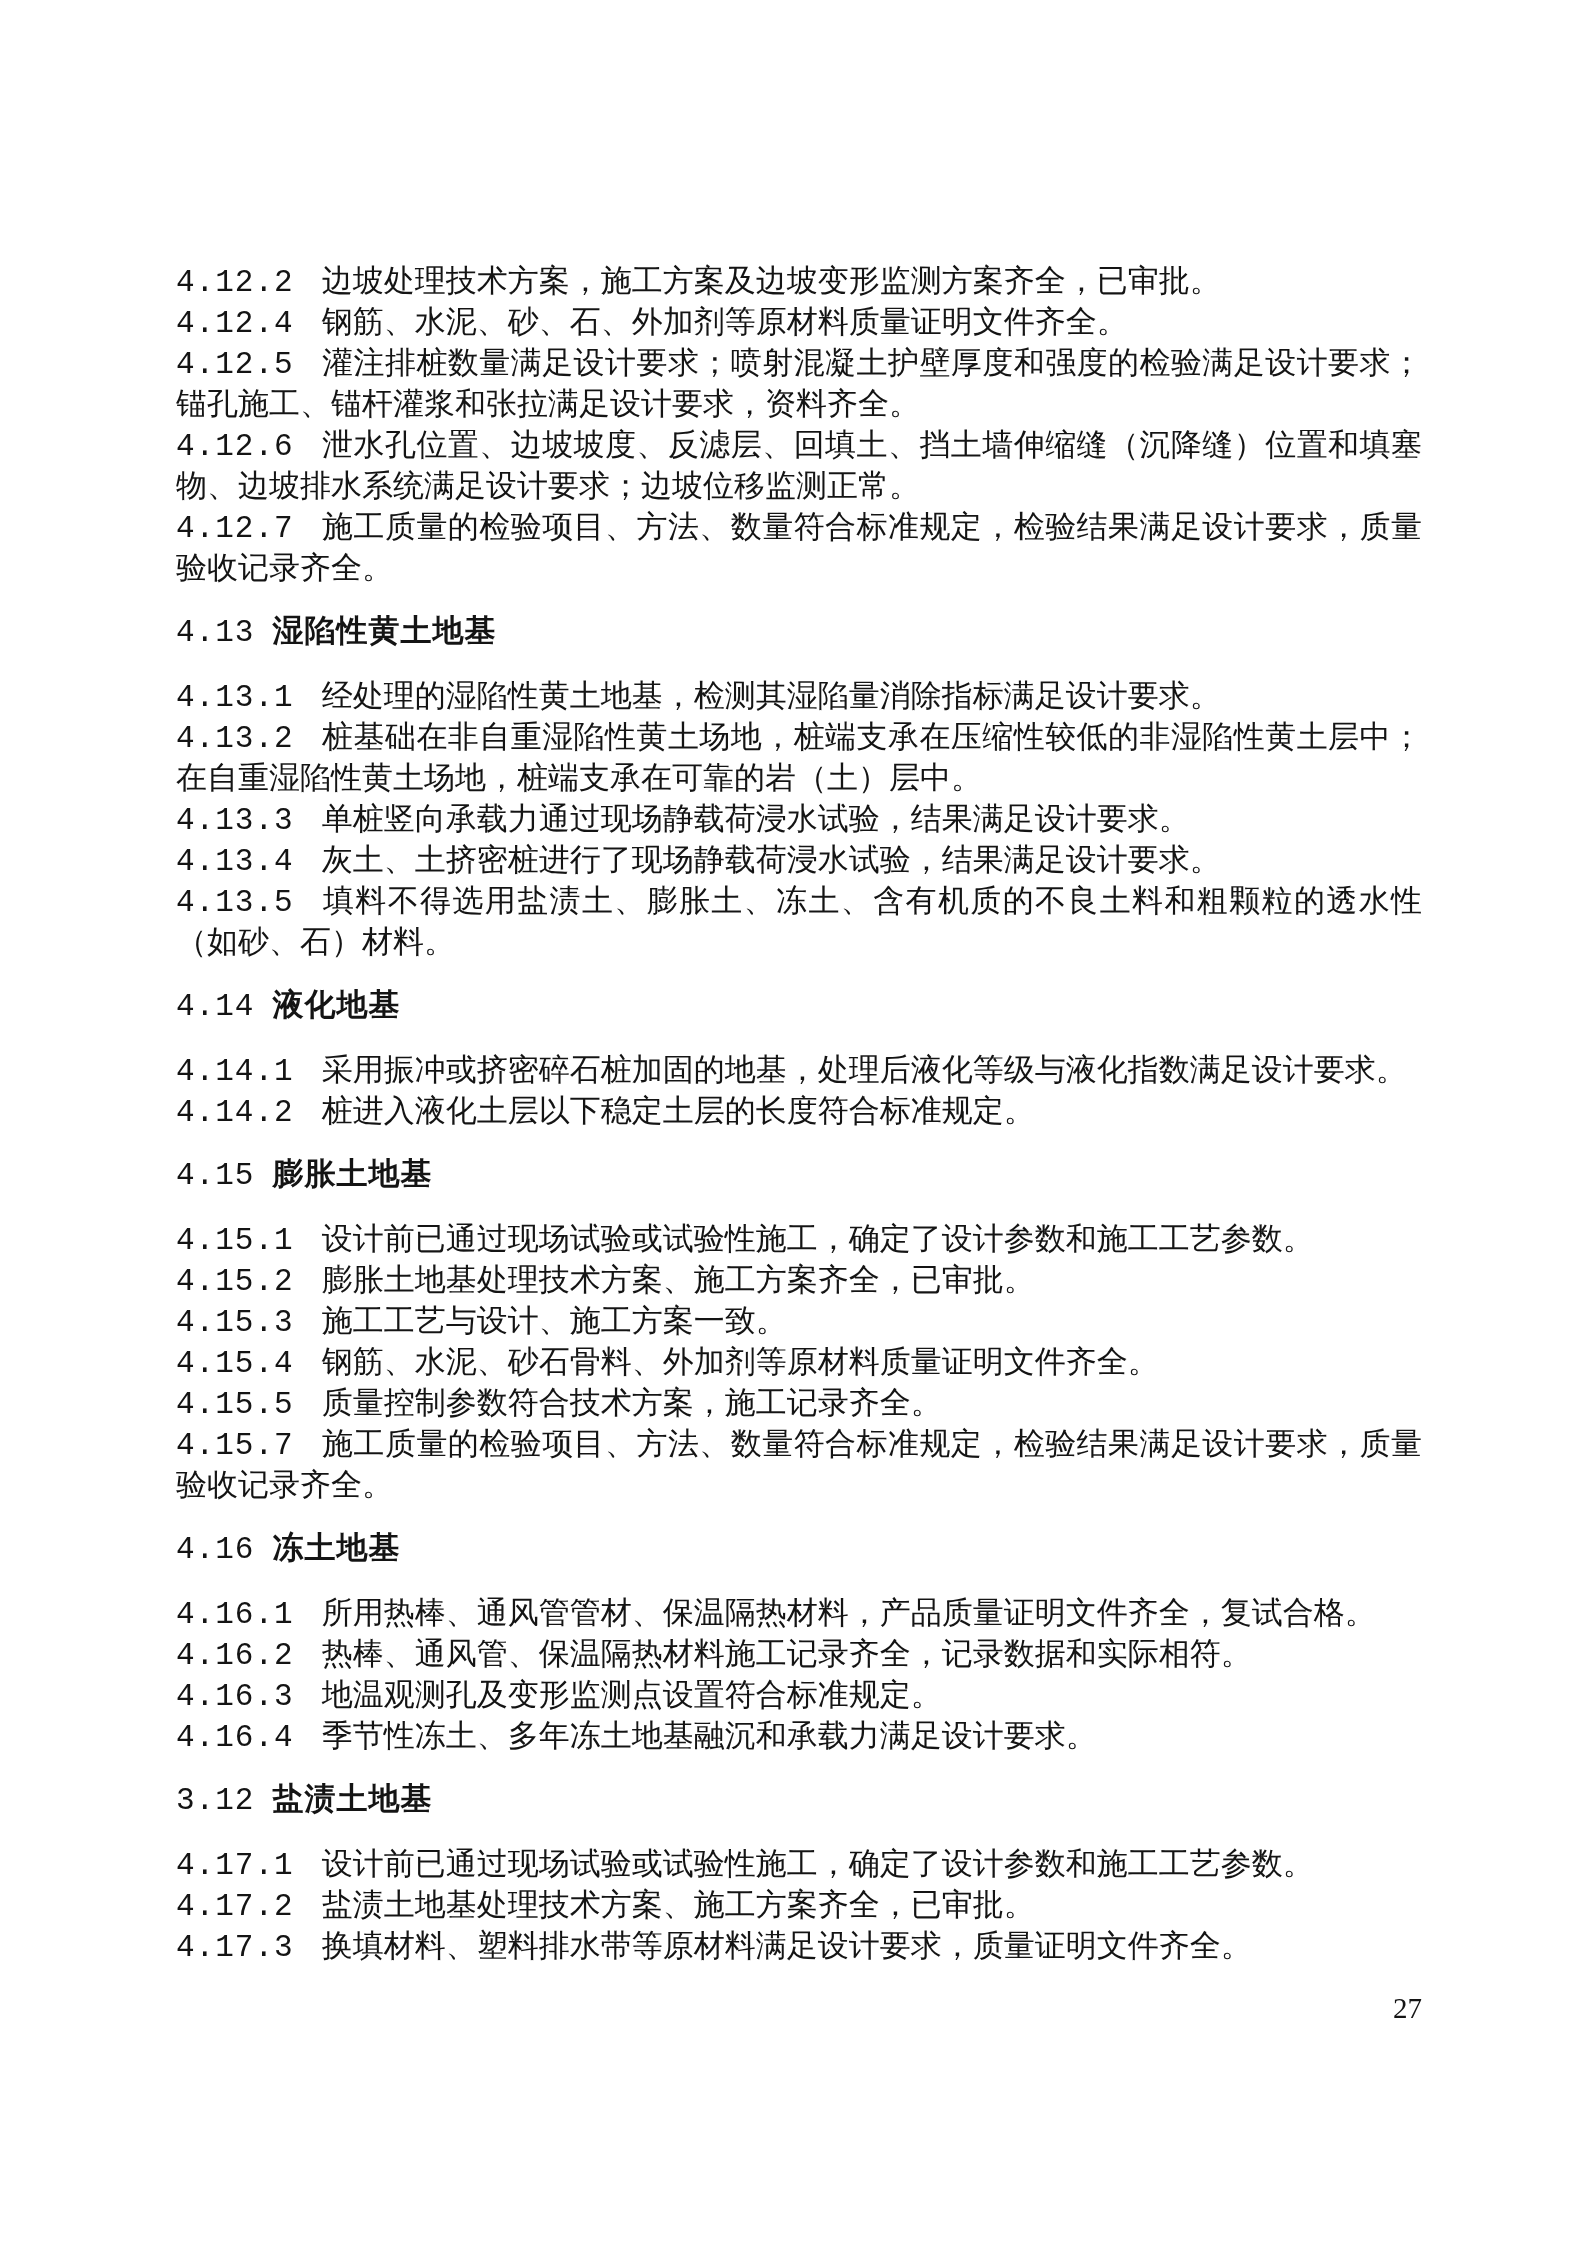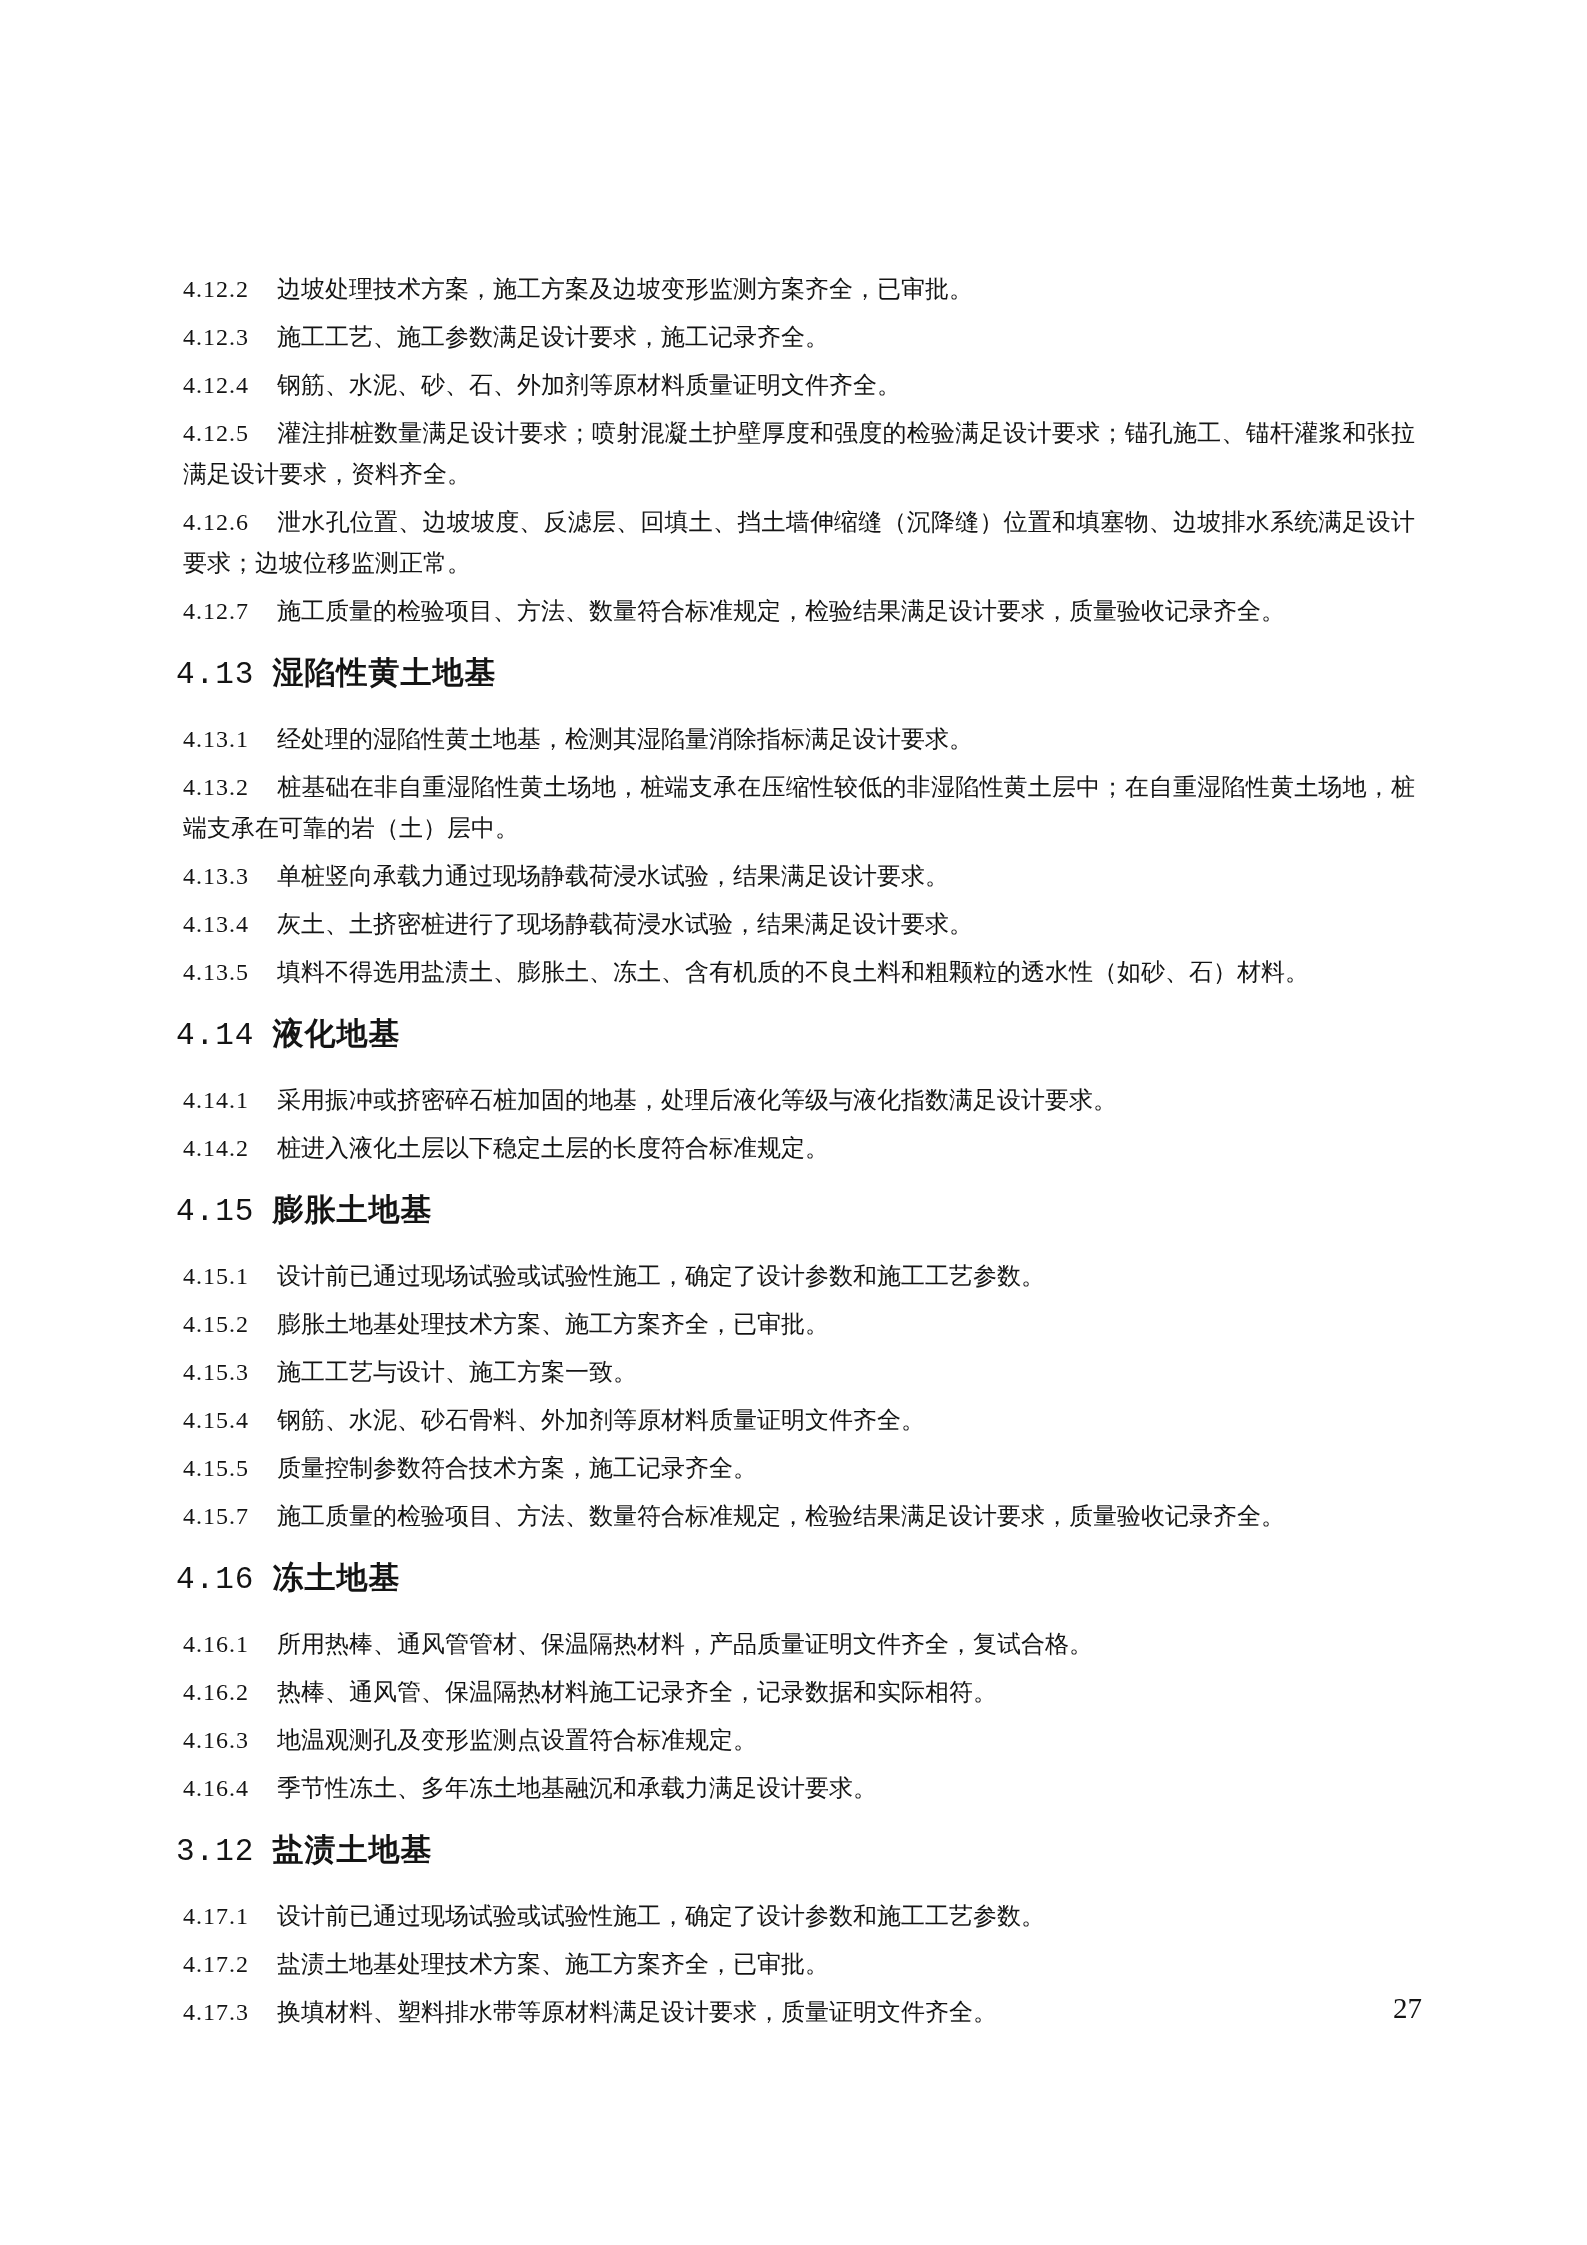--- a/index.html
+++ b/index.html
@@ -16,26 +16,27 @@
     font-family: "Liberation Serif", "DejaVu Serif", serif;
     color: #141414;
   }
   .content {
     position: absolute;
     left: 176px;
     top: 262px;
     width: 1246px;
   }
   .clause {
-    margin: 7px;
-    font-size: 24px;
+    margin: 0;
+    font-size: 31px;
     line-height: 41px;
     text-align: justify;
     text-justify: inter-ideograph;
     word-break: break-all;
+    font-family: Liberation Mono, monospace;
   }
   .clause-num {
     display: inline-block;
     margin-right: 28px;
     letter-spacing: 1px;
     white-space: nowrap;
   }
   .section-heading {
     margin: 20px 0 24px 0;
     font-size: 31px;
@@ -61,21 +62,20 @@
     line-height: 36px;
   }
 </style>
 </head>
 <body>
 
 <div class="page">
   <div class="content">
 
     <p class="clause"><span class="clause-num">4.12.2</span><span>边坡处理技术方案，施工方案及边坡变形监测方案齐全，已审批。</span></p>
-    <p class="clause"><span class="clause-num">4.12.3</span><span>施工工艺、施工参数满足设计要求，施工记录齐全。</span></p>
     <p class="clause"><span class="clause-num">4.12.4</span><span>钢筋、水泥、砂、石、外加剂等原材料质量证明文件齐全。</span></p>
     <p class="clause"><span class="clause-num">4.12.5</span><span>灌注排桩数量满足设计要求；喷射混凝土护壁厚度和强度的检验满足设计要求；锚孔施工、锚杆灌浆和张拉满足设计要求，资料齐全。</span></p>
     <p class="clause"><span class="clause-num">4.12.6</span><span>泄水孔位置、边坡坡度、反滤层、回填土、挡土墙伸缩缝（沉降缝）位置和填塞物、边坡排水系统满足设计要求；边坡位移监测正常。</span></p>
     <p class="clause"><span class="clause-num">4.12.7</span><span>施工质量的检验项目、方法、数量符合标准规定，检验结果满足设计要求，质量验收记录齐全。</span></p>
 
     <h2 class="section-heading"><span class="section-num">4.13</span><span class="section-title">湿陷性黄土地基</span></h2>
     <p class="clause"><span class="clause-num">4.13.1</span><span>经处理的湿陷性黄土地基，检测其湿陷量消除指标满足设计要求。</span></p>
     <p class="clause"><span class="clause-num">4.13.2</span><span>桩基础在非自重湿陷性黄土场地，桩端支承在压缩性较低的非湿陷性黄土层中；在自重湿陷性黄土场地，桩端支承在可靠的岩（土）层中。</span></p>
     <p class="clause"><span class="clause-num">4.13.3</span><span>单桩竖向承载力通过现场静载荷浸水试验，结果满足设计要求。</span></p>
     <p class="clause"><span class="clause-num">4.13.4</span><span>灰土、土挤密桩进行了现场静载荷浸水试验，结果满足设计要求。</span></p>

